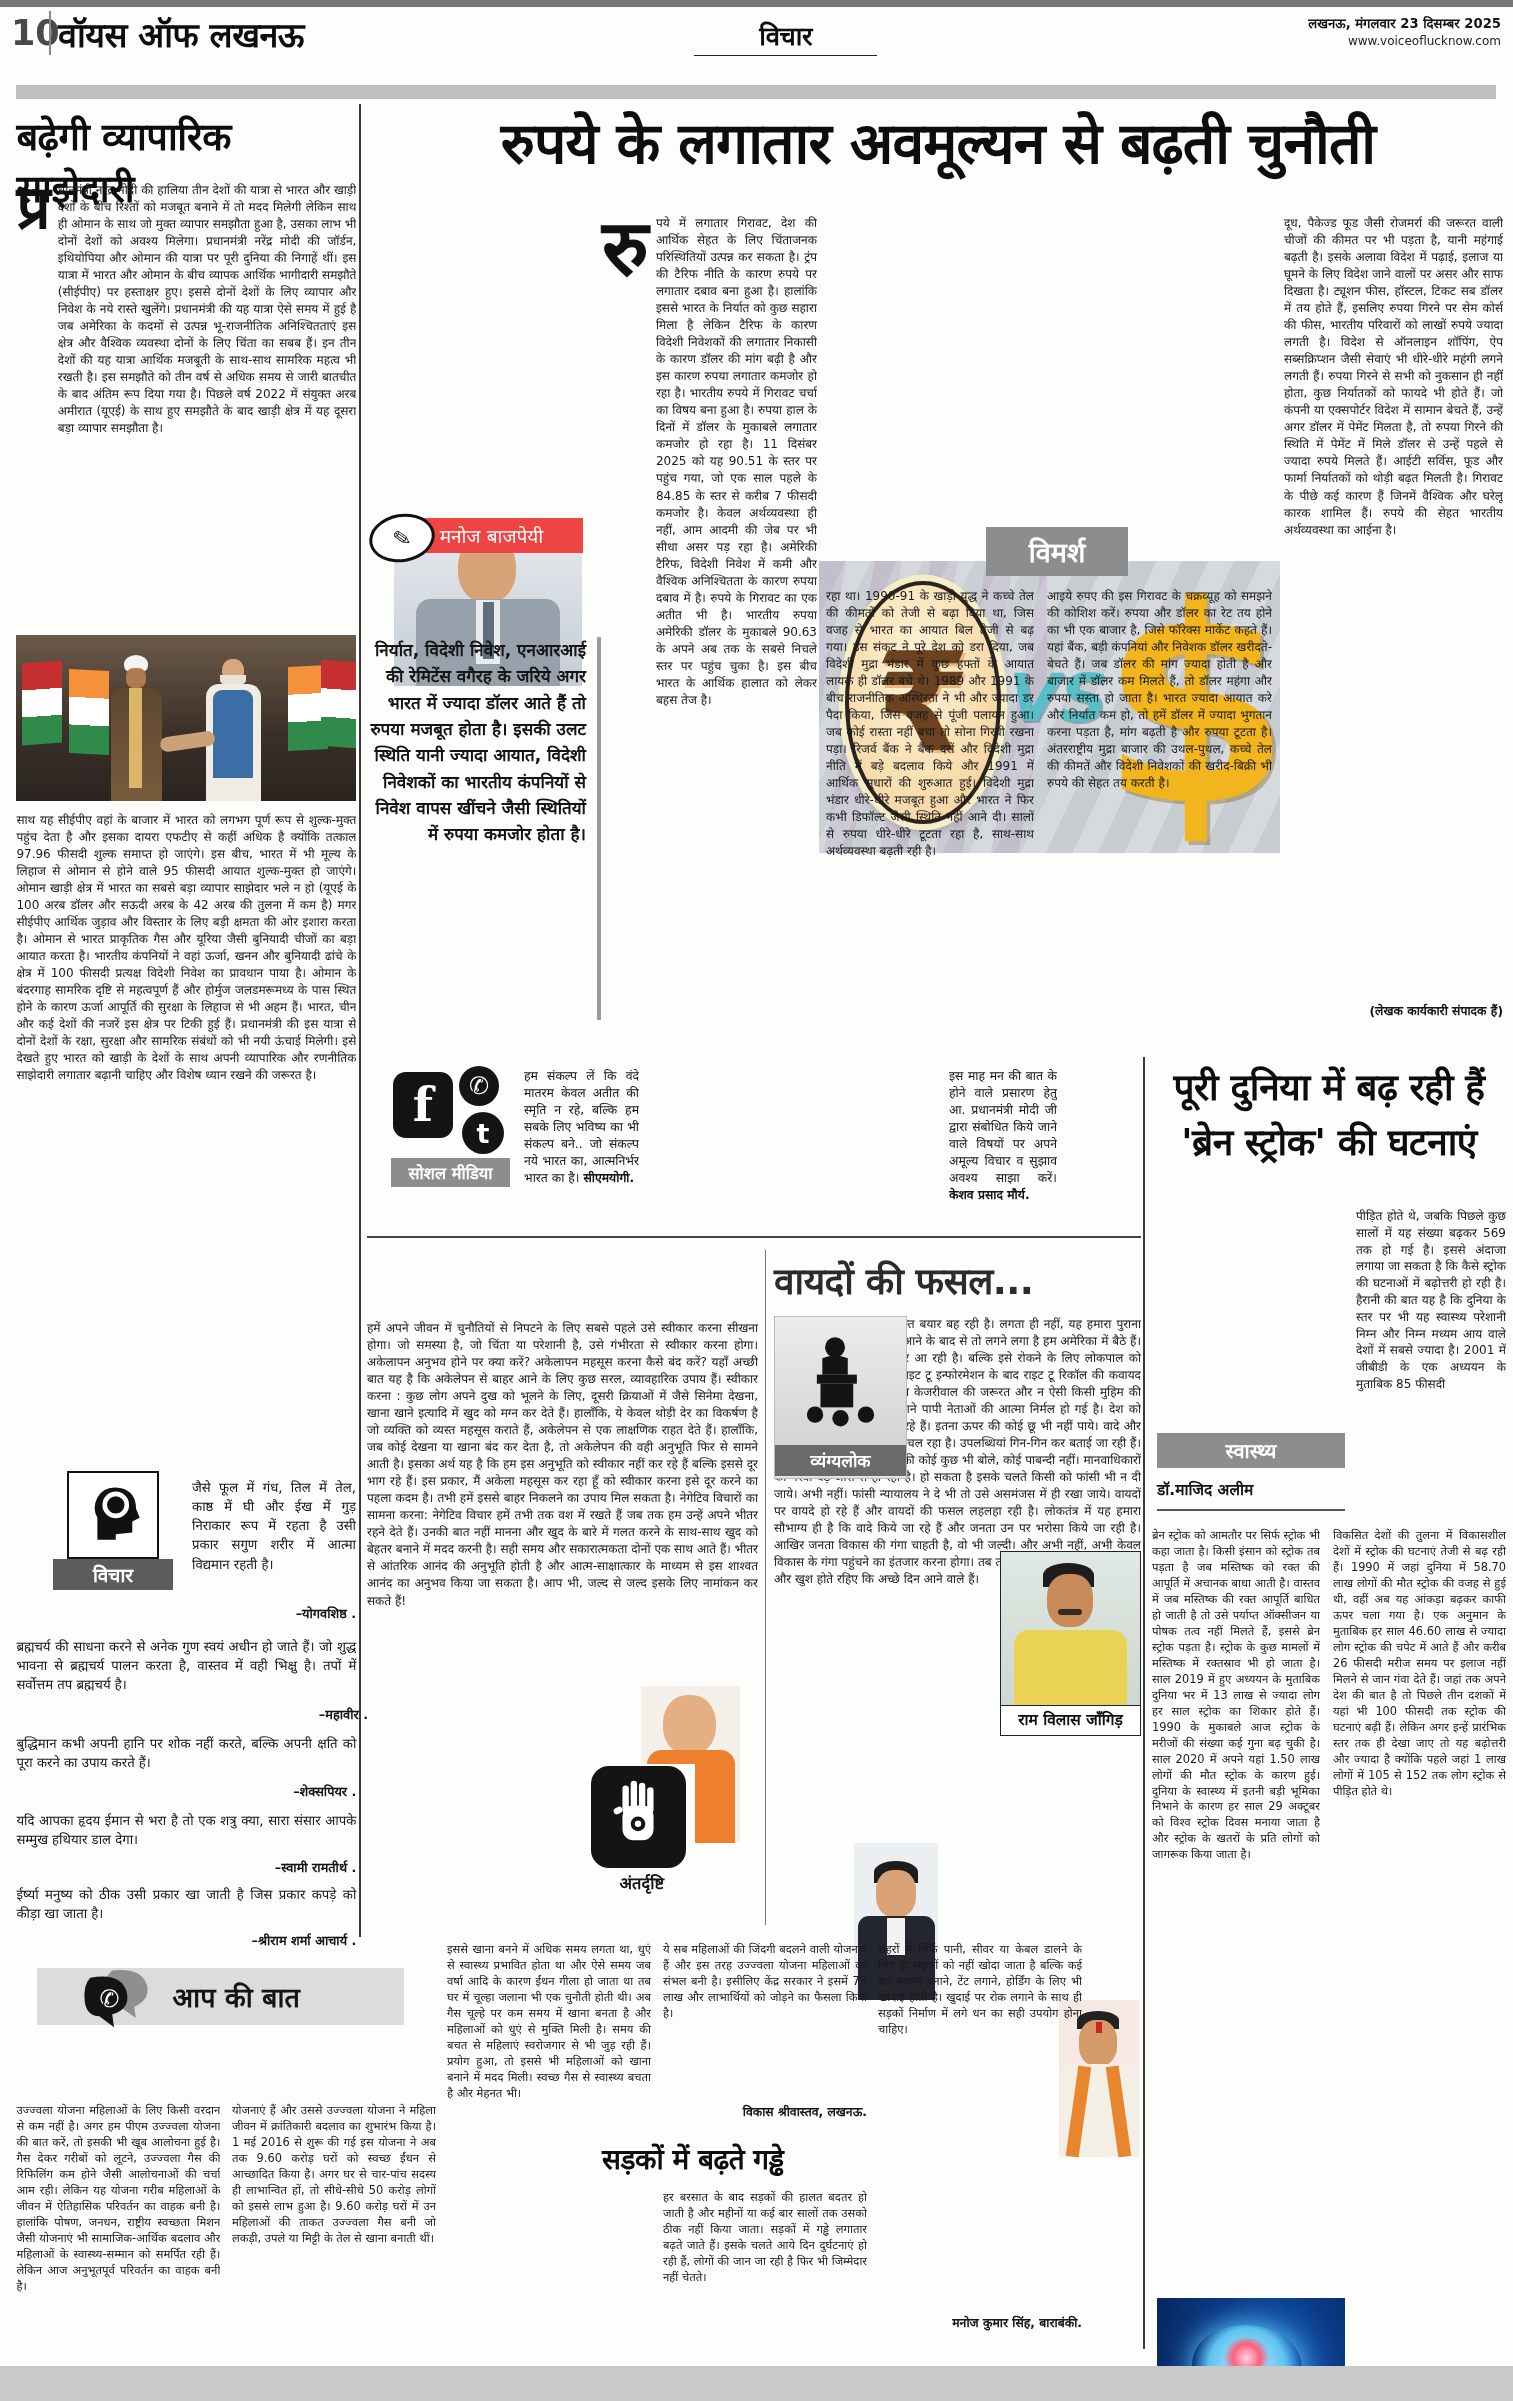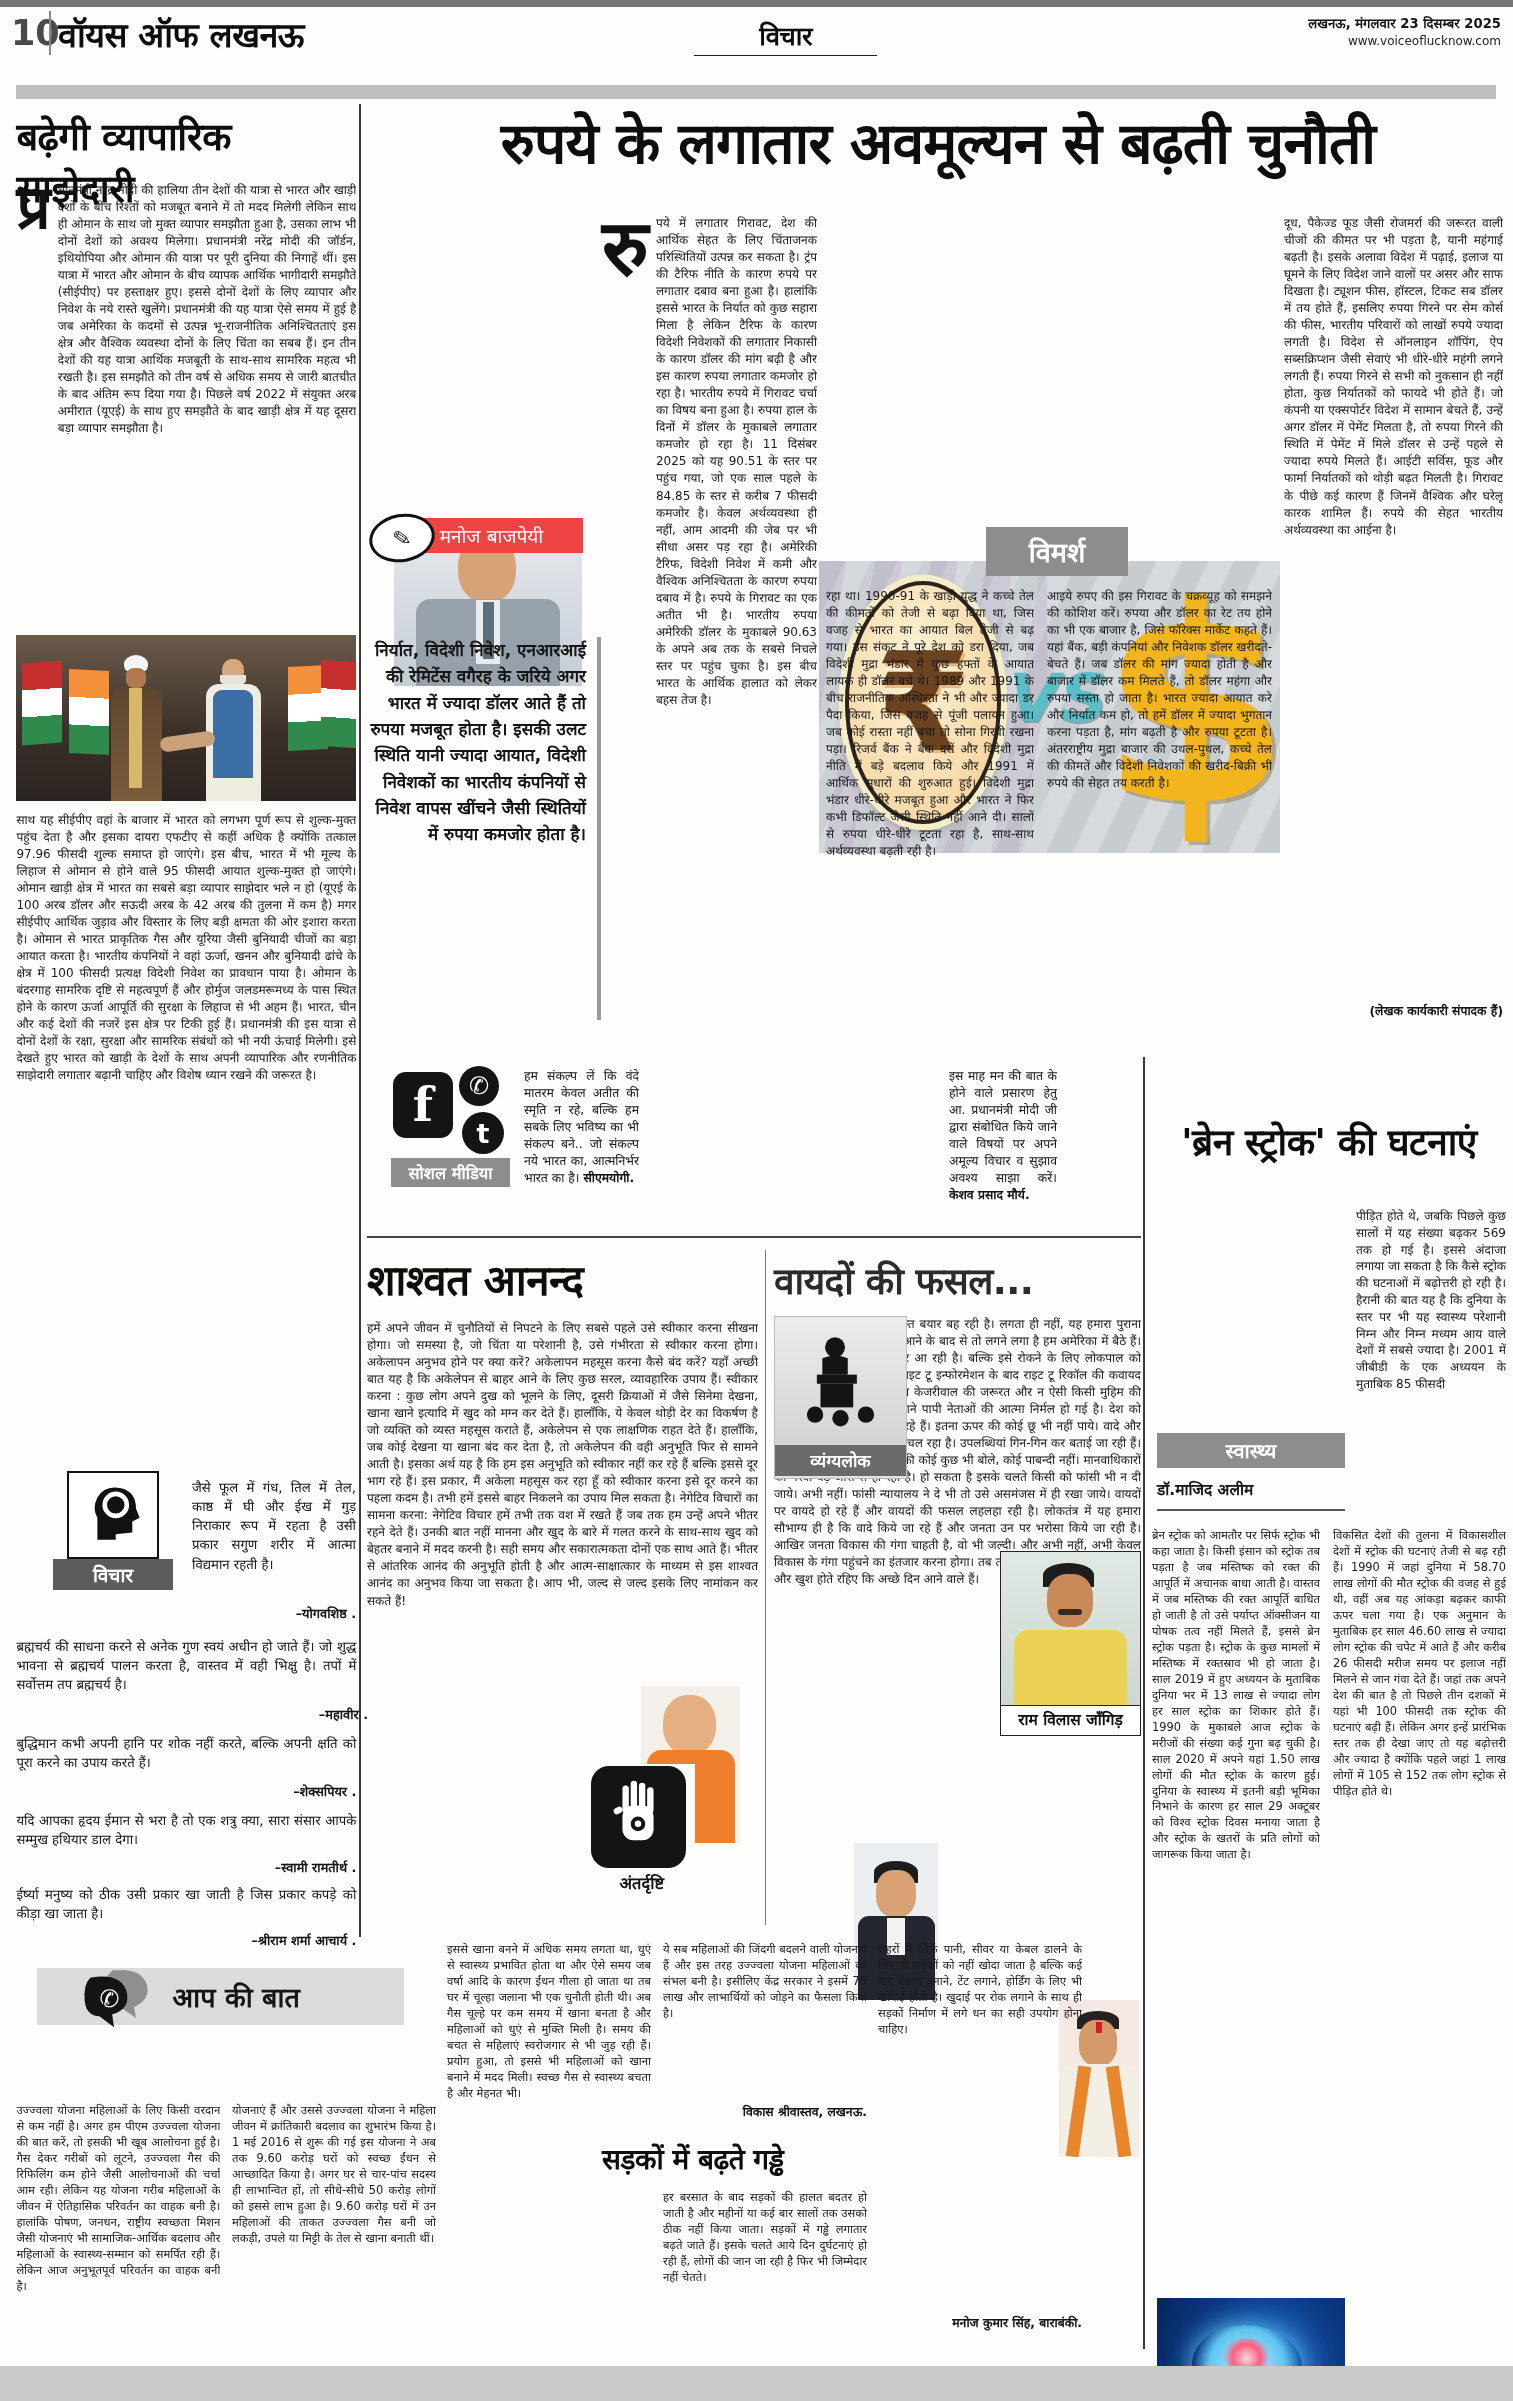--- a/index.html
+++ b/index.html
@@ -161,21 +161,20 @@
     <div class="abs" style="left:18px;top:11px;width:42px;height:18px;background:#222;border-radius:50% 50% 0 0;"></div>
     <div class="abs" style="left:20px;top:20px;width:38px;height:46px;background:#d49a6a;border-radius:42%;"></div>
     <div class="abs" style="left:37px;top:22px;width:5.5px;height:11px;background:#c22;"></div>
     <div class="abs" style="left:1.8px;top:64px;width:77px;height:93px;background:#f4efe4;border-radius:11px 11px 0 0;"></div>
     <div class="abs" style="left:12.8px;top:66px;width:12.8px;height:91px;background:#e8862e;transform:rotate(8deg);"></div>
     <div class="abs" style="left:53px;top:66px;width:12.8px;height:91px;background:#e8862e;transform:rotate(-8deg);"></div>
   </div>
 
   <div class="abs" style="left:367px;top:1229px;width:774px;height:1.8px;background:#444;"></div>
 
-  <div class="abs headline" style="left:367px;top:1243px;width:392px;height:57px;font-size:42px;">शाश्वत आनन्द</div>
   <div class="abs bodytxt" style="left:367px;top:1313px;width:391px;height:604px;font-size:12px;">हमें अपने जीवन में चुनौतियों से निपटने के लिए सबसे पहले उसे स्वीकार करना सीखना होगा। जो समस्या है, जो चिंता या परेशानी है, उसे गंभीरता से स्वीकार करना होगा। अकेलापन अनुभव होने पर क्या करें? अकेलापन महसूस करना कैसे बंद करें? यहाँ अच्छी बात यह है कि अकेलेपन से बाहर आने के लिए कुछ सरल, व्यावहारिक उपाय हैं। स्वीकार करना : कुछ लोग अपने दुख को भूलने के लिए, दूसरी क्रियाओं में जैसे सिनेमा देखना, खाना खाने इत्यादि में खुद को मग्न कर देते हैं। हालाँकि, ये केवल थोड़ी देर का विकर्षण है जो व्यक्ति को व्यस्त महसूस कराते हैं, अकेलेपन से एक लाक्षणिक राहत देते हैं। हालाँकि, जब कोई देखना या खाना बंद कर देता है, तो अकेलेपन की वही अनुभूति फिर से सामने आती है। इसका अर्थ यह है कि हम इस अनुभूति को स्वीकार नहीं कर रहे हैं बल्कि इससे दूर भाग रहे हैं। इस प्रकार, मैं अकेला महसूस कर रहा हूँ को स्वीकार करना इसे दूर करने का पहला कदम है। तभी हमें इससे बाहर निकलने का उपाय मिल सकता है। नेगेटिव विचारों का सामना करना: नेगेटिव विचार हमें तभी तक वश में रखते हैं जब तक हम उन्हें अपने भीतर रहने देते हैं। उनकी बात नहीं मानना और खुद के बारे में गलत करने के साथ-साथ खुद को बेहतर बनाने में मदद करनी है। सही समय और सकारात्मकता दोनों एक साथ आते हैं। भीतर से आंतरिक आनंद की अनुभूति होती है और आत्म-साक्षात्कार के माध्यम से इस शाश्वत आनंद का अनुभव किया जा सकता है। आप भी, जल्द से जल्द इसके लिए नामांकन कर सकते हैं!</div>
   <div class="abs" style="left:589px;top:1757px;width:102px;height:157px;background:#fdfdfb;padding:1.8px;">
     <div class="icon-sq" style="width:95px;height:102px;border-radius:18px;">
       <svg width="64" height="77" viewBox="0 0 70 84">
         <rect x="18" y="30" width="34" height="38" rx="12" fill="#fff"></rect>
         <rect x="18" y="8" width="7" height="30" rx="3.5" fill="#fff"></rect>
         <rect x="27" y="3" width="7" height="34" rx="3.5" fill="#fff"></rect>
         <rect x="36" y="5" width="7" height="32" rx="3.5" fill="#fff"></rect>
         <rect x="45" y="10" width="7" height="28" rx="3.5" fill="#fff"></rect>
         <rect x="8" y="32" width="10" height="7" rx="3.5" fill="#fff" transform="rotate(-25 13 35)"></rect>
@@ -205,20 +204,21 @@
   <div class="abs" style="left:1000px;top:1544px;width:141px;height:188px;background:#fdfdfb;">
     <div class="photo" style="width:139px;height:153px;border:1.8px solid #222;background:linear-gradient(180deg,#dfe8e2,#cdd8d0);">
       <div class="abs" style="left:42px;top:11px;width:51px;height:24px;background:#1d1d1d;border-radius:50% 50% 0 0;"></div>
       <div class="abs" style="left:46px;top:22px;width:46px;height:53px;background:#c98a5a;border-radius:42%;"></div>
       <div class="abs" style="left:57px;top:57px;width:24px;height:6.4px;background:#3a2a1d;border-radius:3.7px;"></div>
       <div class="abs" style="left:12.8px;top:78px;width:113px;height:75px;background:#ead254;border-radius:14.6px 14.6px 0 0;"></div>
     </div>
     <div class="caption-bar" style="width:139px;height:29px;line-height:29px;border:1.8px solid #222;border-top:none;">राम विलास जाँगिड़</div>
   </div>
 
+  <div class="abs headline" style="left:1152px;top:1053px;width:354px;height:51px;font-size:37px;text-align:center;">पूरी दुनिया में बढ़ रही हैं</div>
   <div class="abs headline" style="left:1152px;top:1108px;width:354px;height:55px;font-size:37px;text-align:center;">'ब्रेन स्ट्रोक' की घटनाएं</div>
 
   <div class="abs photo" style="left:1157px;top:1198px;width:188px;height:226px;background:radial-gradient(ellipse at 60% 35%,#1d6fd6 0%,#0b3a85 45%,#041a44 100%);">
     <div class="abs" style="left:35px;top:27px;width:110px;height:84px;background:radial-gradient(circle at 50% 50%,#bdeeff 0%,#5fc4ef 55%,rgba(20,90,180,0) 78%);border-radius:48% 52% 46% 54%;box-shadow:0 0 25.6px #63c8f5;"></div>
     <div class="abs" style="left:66px;top:40px;width:47px;height:40px;background:radial-gradient(circle,#ffd6e0 0%,#ff5e7e 45%,rgba(255,60,90,0) 75%);border-radius:50%;"></div>
     <div class="abs" style="left:7.3px;top:108px;width:27px;height:110px;background:linear-gradient(180deg,#9fd8ef,#4e9ccb);border-radius:14.6px;transform:rotate(28deg);"></div>
 
   </div>
   <div class="abs tagbar" style="left:1157px;top:1426px;width:188px;height:35px;font-size:20px;">स्वास्थ्य</div>
   <div class="abs" style="left:1157px;top:1471px;width:188px;font-size:15.5px;font-weight:bold;">डॉ.माजिद अलीम</div>

